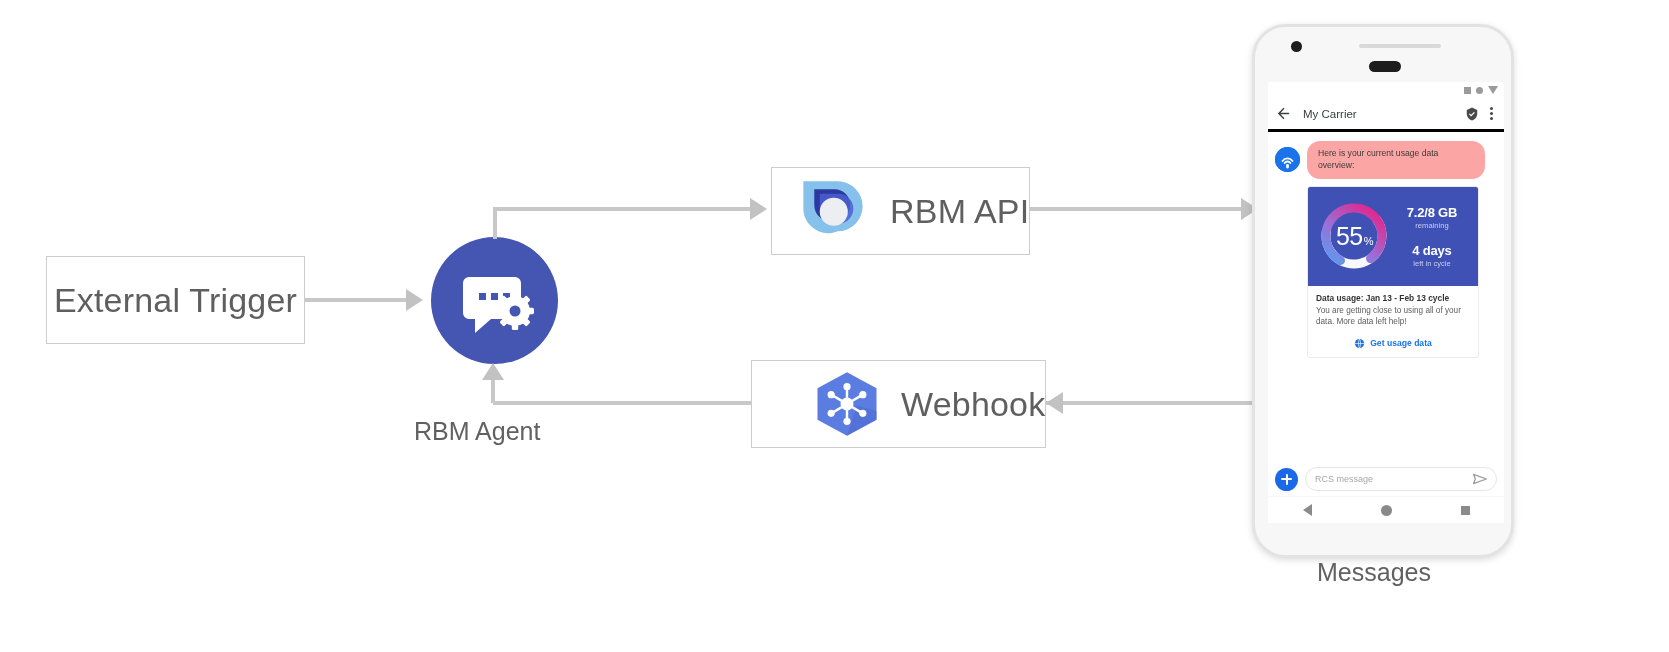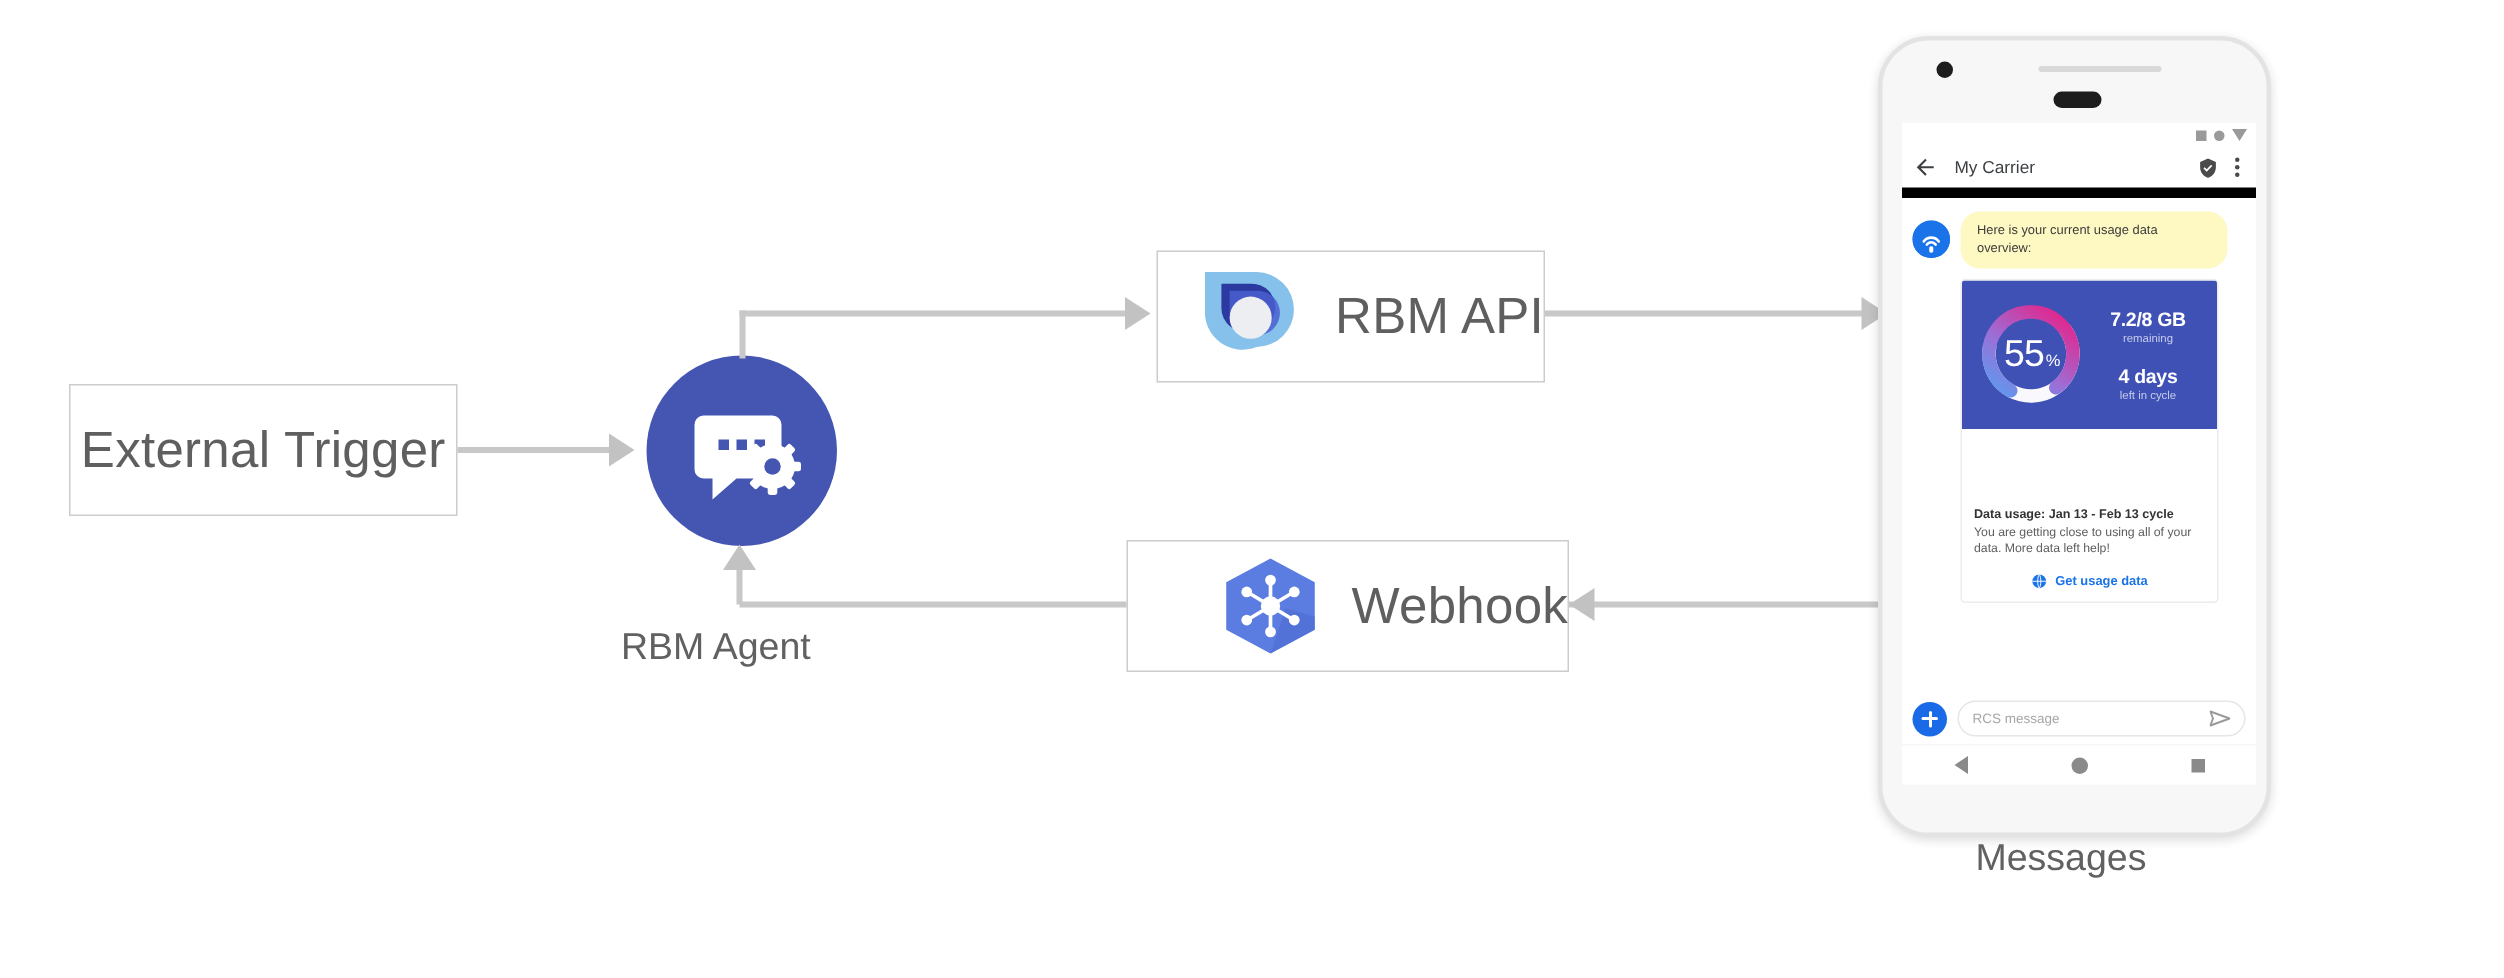--- a/index.html
+++ b/index.html
@@ -117,41 +117,41 @@
   }
   .sb-sq { width: 7px; height: 7px; background: #9a9a9a; }
   .sb-ci { width: 7px; height: 7px; border-radius: 50%; background: #9a9a9a; }
   .sb-tri {
     width: 0; height: 0;
     border-left: 5px solid transparent; border-right: 5px solid transparent;
     border-top: 8px solid #9a9a9a;
   }
   #appbar {
     height: 34px; display: flex; align-items: center;
-    border-bottom: 7px solid #000000; background: #fff;
+    border-bottom: 3px solid #000000; background: #fff;
     padding: 0 7px;
   }
   #appbar .back { width: 17px; height: 17px; flex: none; }
   #appbar .title {
     font-size: 11.5px; color: #3c4043; margin-left: 11px;
     flex: 1; font-family: "Liberation Sans", sans-serif;
   }
   #appbar .shield { width: 14px; height: 14px; flex: none; }
   #appbar .kebab { width: 12px; display: flex; flex-direction: column;
                    align-items: center; gap: 2px; flex: none; margin-left: 6px; }
   #appbar .kebab i { width: 3px; height: 3px; border-radius: 50%; background: #4a4a4a; display:block;}
 
   #convo { padding: 9px 7px 0 7px; }
   #msg-row { display: flex; align-items: flex-start; gap: 7px; }
   #avatar {
     width: 25px; height: 25px; border-radius: 50%;
     background: #1a73e8; flex: none; position: relative; margin-top: 6px;
   }
   #bubble {
-    background: #fef9c3; border-radius: 13px;
+    background: #fca5a5; border-radius: 13px;
     padding: 7px 11px; font-size: 8.6px; line-height: 1.38;
     color: #3b3b3b; max-width: 178px;
   }
 
   
   #rich-card {
     margin: 7px 0 0 32px;
     width: 172px;
     background: #fff;
     border: 1px solid #ececec;
@@ -169,21 +169,21 @@
     display: flex; align-items: center; justify-content: center;
     color: #fff; font-size: 25px; font-weight: 300; letter-spacing: -.5px;
   }
   #gauge-num sup { font-size: 11px; font-weight: 400; vertical-align: baseline;
                    position: relative; top: 5px; left: 1px; }
   #hero-right { flex: 1; text-align: center; color: #fff; padding-left: 2px;}
   #hero-right .big { font-size: 13px; font-weight: 700; letter-spacing: -.2px; }
   #hero-right .sub { font-size: 7.6px; color: #c7cdeb; margin-top: 1px; }
   #hero-right .gap { height: 13px; }
 
-  #card-body { padding: 7px 8px 4px 8px; margin-top: 44px; }
+  #card-body { padding: 7px 8px 4px 8px; }
   #card-body .ct { font-size: 8.4px; font-weight: 700; color: #333; }
   #card-body .cd { font-size: 8.2px; color: #5d5d5d; line-height: 1.4; margin-top: 2px;}
   #card-action {
     display: flex; align-items: center; justify-content: center;
     gap: 5px; padding: 6px 0 8px 0;
   }
   #card-action .globe { width: 11px; height: 11px; }
   #card-action .atxt { font-size: 8.6px; color: #1a73e8; font-weight: 700; }
 
   

